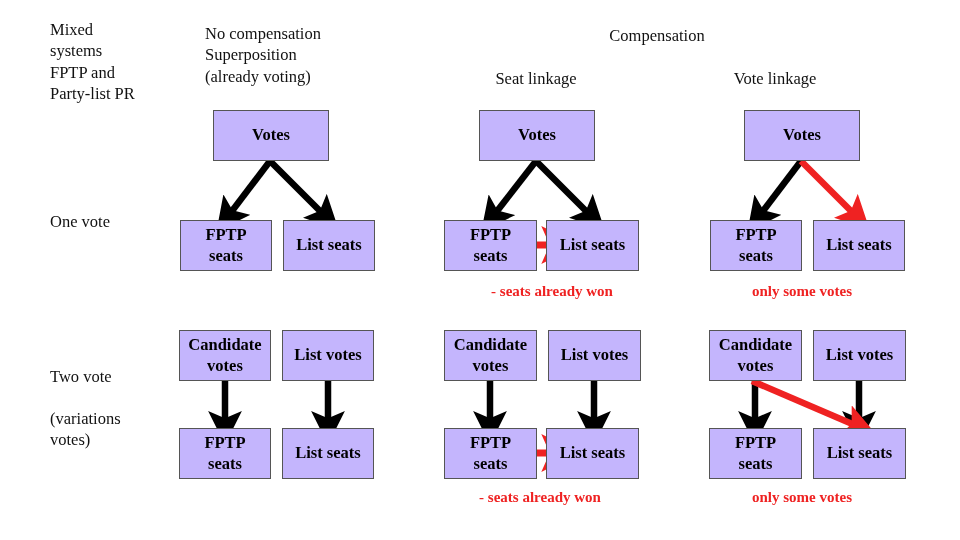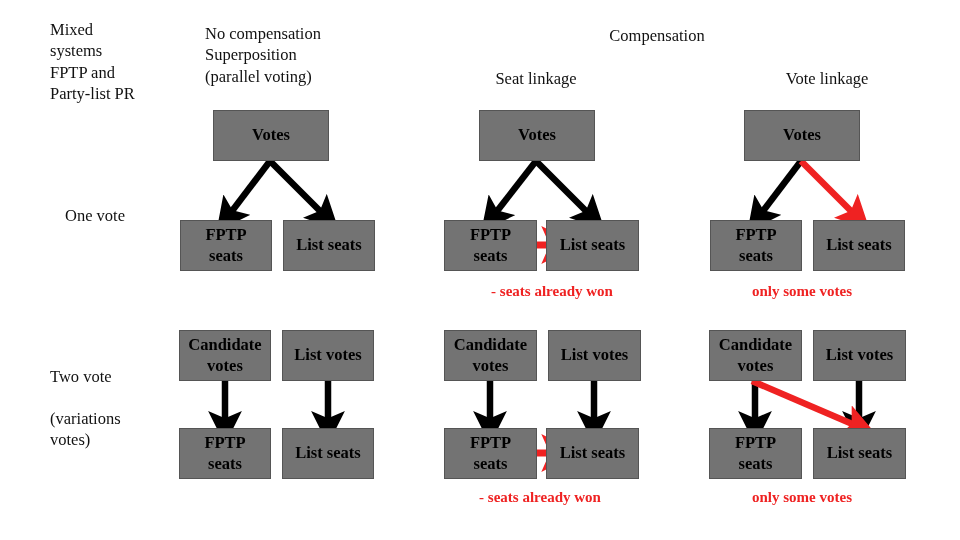--- a/index.html
+++ b/index.html
@@ -47,21 +47,21 @@
   .caption-red {
     font-size: 15px;
     color: #ef2222;
     text-align: center;
     font-weight: bold;
   }
   .node {
     position: absolute;
     box-sizing: border-box;
     border: 1.6px solid #555555;
-    background: #737373;
+    background: #c4b5fd;
     display: flex;
     align-items: center;
     justify-content: center;
     text-align: center;
     font-weight: bold;
     font-size: 16.5px;
     line-height: 1.22;
     color: #000000;
   }
   svg.arrows {
@@ -142,29 +142,29 @@
     </g>
   </svg>
 
   <div class="txt corner-label" style="left: 50px; top: 19px; white-space: pre-line;">Mixed
 systems
 FPTP and
 Party-list PR</div>
 
   <div class="txt col-header" style="left: 205px; top: 23px; width: 190px; text-align: left; white-space: pre-line;">No compensation
 Superposition
-(parallel voting)</div>
+(already voting)</div>
 
   <div class="txt col-header" style="left:441px; top:68px; width:190px;">Seat linkage</div>
 
   <div class="txt group-header" style="left:557px; top:25px; width:200px;">Compensation</div>
 
-  <div class="txt col-header" style="left:732px; top:68px; width:190px;text-align:center;">Vote linkage</div>
-
-  <div class="txt row-label" style="left:50px; top:205px;margin-left:15px;">One vote</div>
+  <div class="txt col-header" style="left:680px; top:68px; width:190px;text-align:center;">Vote linkage</div>
+
+  <div class="txt row-label" style="left:50px; top:211px;">One vote</div>
 
   <div class="txt row-label" style="left:50px; top:366px;">Two vote</div>
 
   <div class="txt row-label" style="left: 50px; top: 408px; white-space: pre-line;">(variations
 votes)</div>
 
   <div class="node" style="left:213px; top:110px; width:116px; height:51px;">Votes</div>
   <div class="node" style="left: 180px; top: 220px; width: 92px; height: 51px; white-space: pre-line;">FPTP
 seats</div>
   <div class="node" style="left:283px; top:220px; width:92px; height:51px;">List seats</div>

